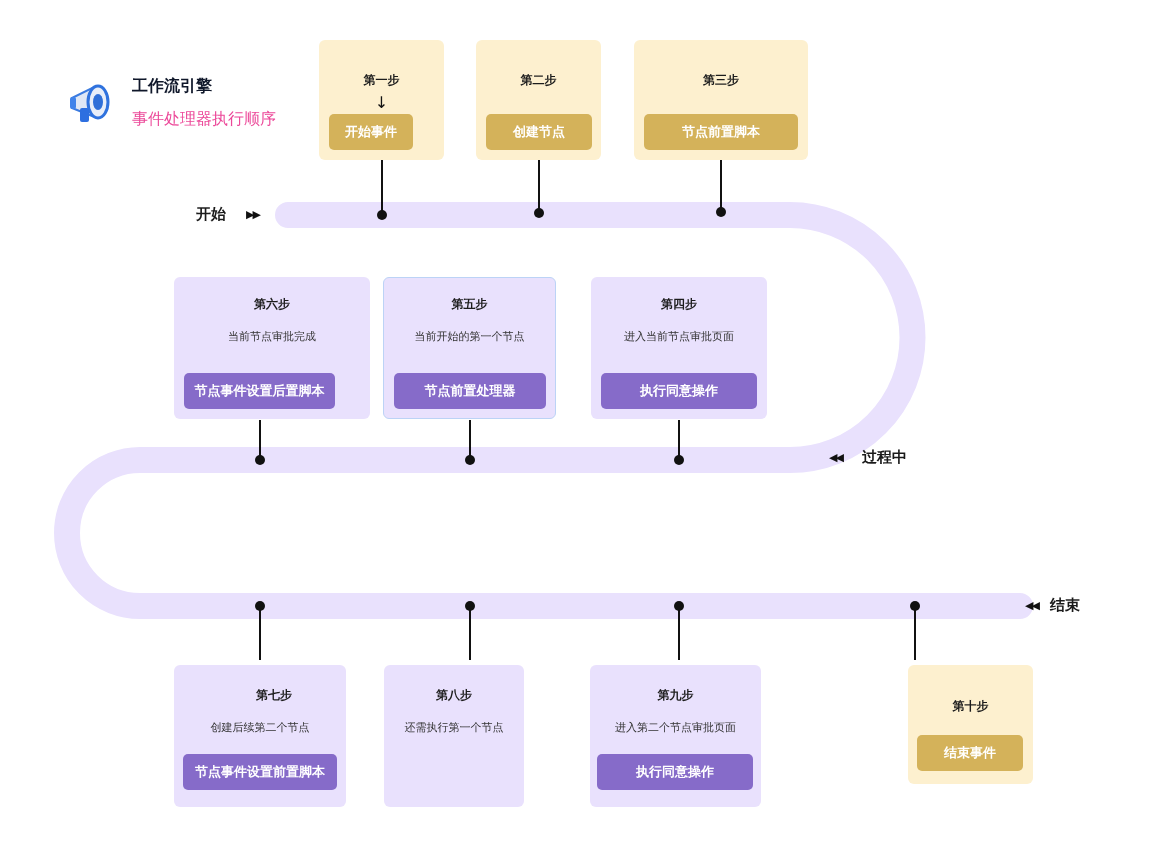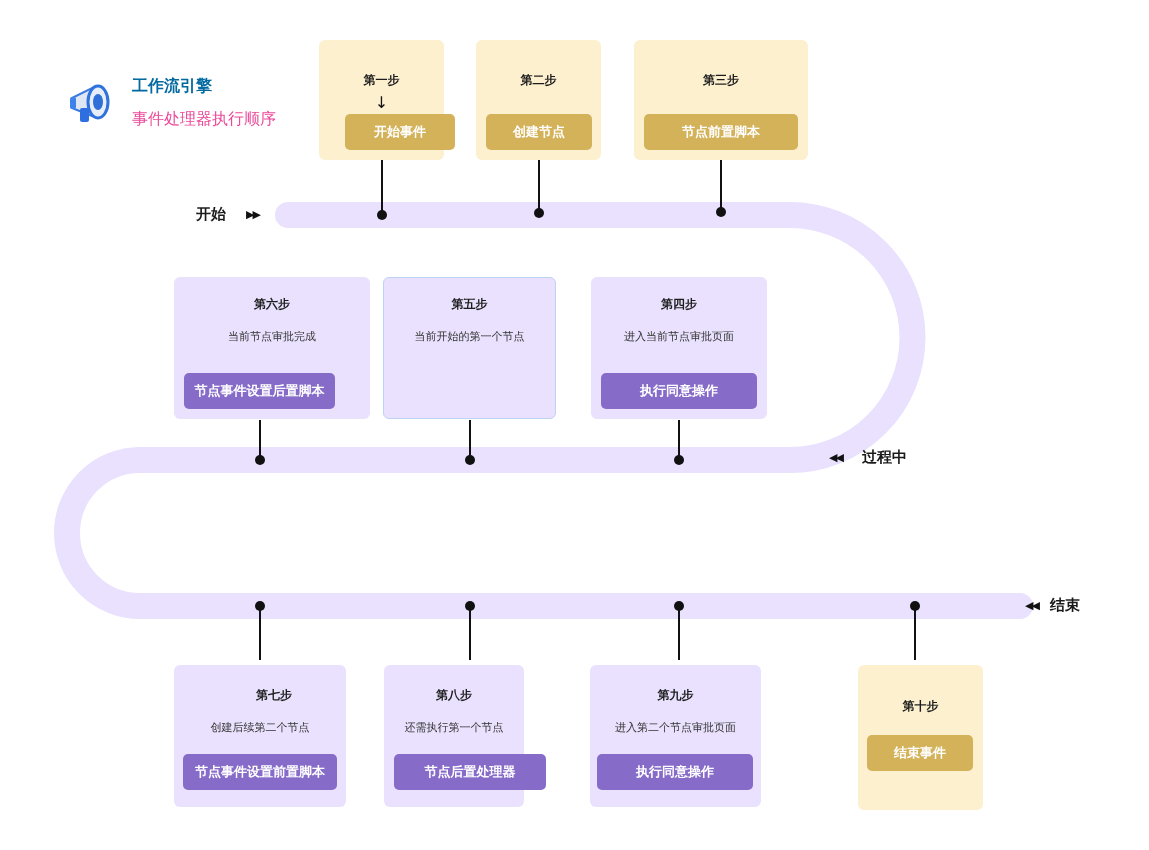--- a/index.html
+++ b/index.html
@@ -1,20 +1,20 @@
 <!DOCTYPE html>
 <html><head>
 <meta charset="utf-8">
 <style>
   html, body { margin:0; padding:0; background:#ffffff; }
   body { width:1149px; height:850px; position:relative; overflow:hidden;
          font-family:"DejaVu Sans","Liberation Sans",sans-serif; color:#1f1f1f; }
   .abs { position:absolute; }
   #track { position:absolute; left:0; top:0; width:1149px; height:850px; }
-  .header-title { left:132px; top:76px; font-size:16px; font-weight:bold; color:#0369a1; }
+  .header-title { left:132px; top:76px; font-size:16px; font-weight:bold; color:#0f172a; }
   .header-sub { left:132px; top:109px; font-size:16px; color:#ec4899; }
   .logo { left:66px; top:78px; width:50px; height:50px; }
 
   .card { position:absolute; border-radius:6px; box-sizing:border-box; text-align:center; }
   .card.yellow { background:#fdf0cf; }
   .card.purple { background:#e9e1fd; }
   .card.selected { border:1.5px solid #bcd3f6; }
   .card .title { position:absolute; left:0; right:0; font-size:12px; font-weight:bold; color:#1c1c1c; }
   .card .desc { position:absolute; left:0; right:0; font-size:11px; color:#333; }
   .card .arrow { position:absolute; left:0; right:0; font-size:16px; line-height:16px; color:#111; }
@@ -76,21 +76,21 @@
   <span>过程中</span>
 </div>
 <div class="label" style="left:1025px; top:596px; gap:12px;">
   <span class="tri">◀◀</span>
   <span>结束</span>
 </div>
 
 <div class="card yellow" style="left:319px;top:40px;width:125px;height:120px;">
   <div class="title" style="top:32px;">第一步</div>
   <div class="arrow" style="top:55px;">↓</div>
-  <div class="btn gold" style="left:10px;top:74px;width:110px;height:36px;margin-left:16px;">开始事件</div>
+  <div class="btn gold" style="left:10px;top:74px;width:84px;height:36px;">开始事件</div>
 </div>
 
 <div class="card yellow" style="left:476px;top:40px;width:125px;height:120px;">
   <div class="title" style="top:32px;">第二步</div>
   <div class="btn gold" style="left:10px;top:74px;width:106px;height:36px;">创建节点</div>
 </div>
 
 <div class="card yellow" style="left:634px;top:40px;width:174px;height:120px;">
   <div class="title" style="top:32px;">第三步</div>
   <div class="btn gold" style="left:10px;top:74px;width:154px;height:36px;">节点前置脚本</div>
@@ -98,42 +98,42 @@
 
 <div class="card purple" style="left:174px;top:277px;width:196px;height:142px;">
   <div class="title" style="top:19px;">第六步</div>
   <div class="desc" style="top:52px;">当前节点审批完成</div>
   <div class="btn violet" style="left:10px;top:96px;width:151px;height:36px;">节点事件设置后置脚本</div>
 </div>
 
 <div class="card purple selected" style="left:383px;top:277px;width:173px;height:142px;">
   <div class="title" style="top:18px;">第五步</div>
   <div class="desc" style="top:51px;">当前开始的第一个节点</div>
+  <div class="btn violet" style="left:10px;top:95px;width:152px;height:36px;">节点前置处理器</div>
 </div>
 
 <div class="card purple" style="left:591px;top:277px;width:176px;height:142px;">
   <div class="title" style="top:19px;">第四步</div>
   <div class="desc" style="top:52px;">进入当前节点审批页面</div>
   <div class="btn violet" style="left:10px;top:96px;width:156px;height:36px;">执行同意操作</div>
 </div>
 
 <div class="card purple" style="left:174px;top:665px;width:172px;height:142px;">
   <div class="title" style="top:22px;padding-left:28px;">第七步</div>
   <div class="desc" style="top:55px;">创建后续第二个节点</div>
   <div class="btn violet" style="left:9px;top:89px;width:154px;height:36px;">节点事件设置前置脚本</div>
 </div>
 
 <div class="card purple" style="left:384px;top:665px;width:140px;height:142px;">
   <div class="title" style="top:22px;">第八步</div>
   <div class="desc" style="top:55px;">还需执行第一个节点</div>
-  <div class="btn violet" style="left:10px;top:89px;width:152px;height:36px;">节点后置处理器</div>
 </div>
 
 <div class="card purple" style="left:590px;top:665px;width:171px;height:142px;">
   <div class="title" style="top:22px;">第九步</div>
   <div class="desc" style="top:55px;">进入第二个节点审批页面</div>
   <div class="btn violet" style="left:7px;top:89px;width:156px;height:36px;">执行同意操作</div>
 </div>
 
-<div class="card yellow" style="left:858px;top:665px;width:125px;height:145px;">
+<div class="card yellow" style="left:908px;top:665px;width:125px;height:119px;">
   <div class="title" style="top:33px;">第十步</div>
   <div class="btn gold" style="left:9px;top:70px;width:106px;height:36px;">结束事件</div>
 </div>
 
 </body></html>

